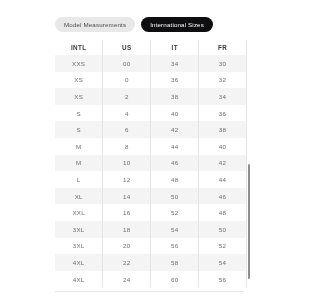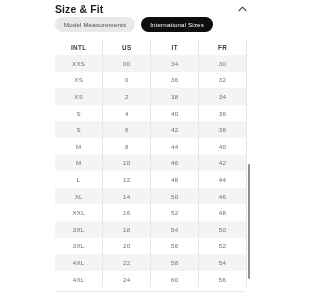--- a/index.html
+++ b/index.html
@@ -169,28 +169,20 @@
     width: 189px;
     height: 1px;
     background: #e6e6e8;
   }
 </style>
 </head>
 <body>
 
 <div id="panel">
 
-  <div class="section-header">
-    <div class="section-title">Size &amp; Fit</div>
-    <button class="collapse-btn" aria-label="collapse">
-      <svg width="9" height="6" viewBox="0 0 9 6" fill="none">
-        <path d="M1 4.6 L4.5 1.2 L8 4.6" stroke="#3a3a3c" stroke-width="1.1" stroke-linecap="round" stroke-linejoin="round" fill="none"></path>
-      </svg>
-    </button>
-  </div>
 
   <div class="tabs">
     <button class="tab-pill inactive">Model Measurements</button>
     <button class="tab-pill active">International Sizes</button>
   </div>
 
   <div class="table-wrap">
     <table class="size-table">
       <thead>
         <tr>

